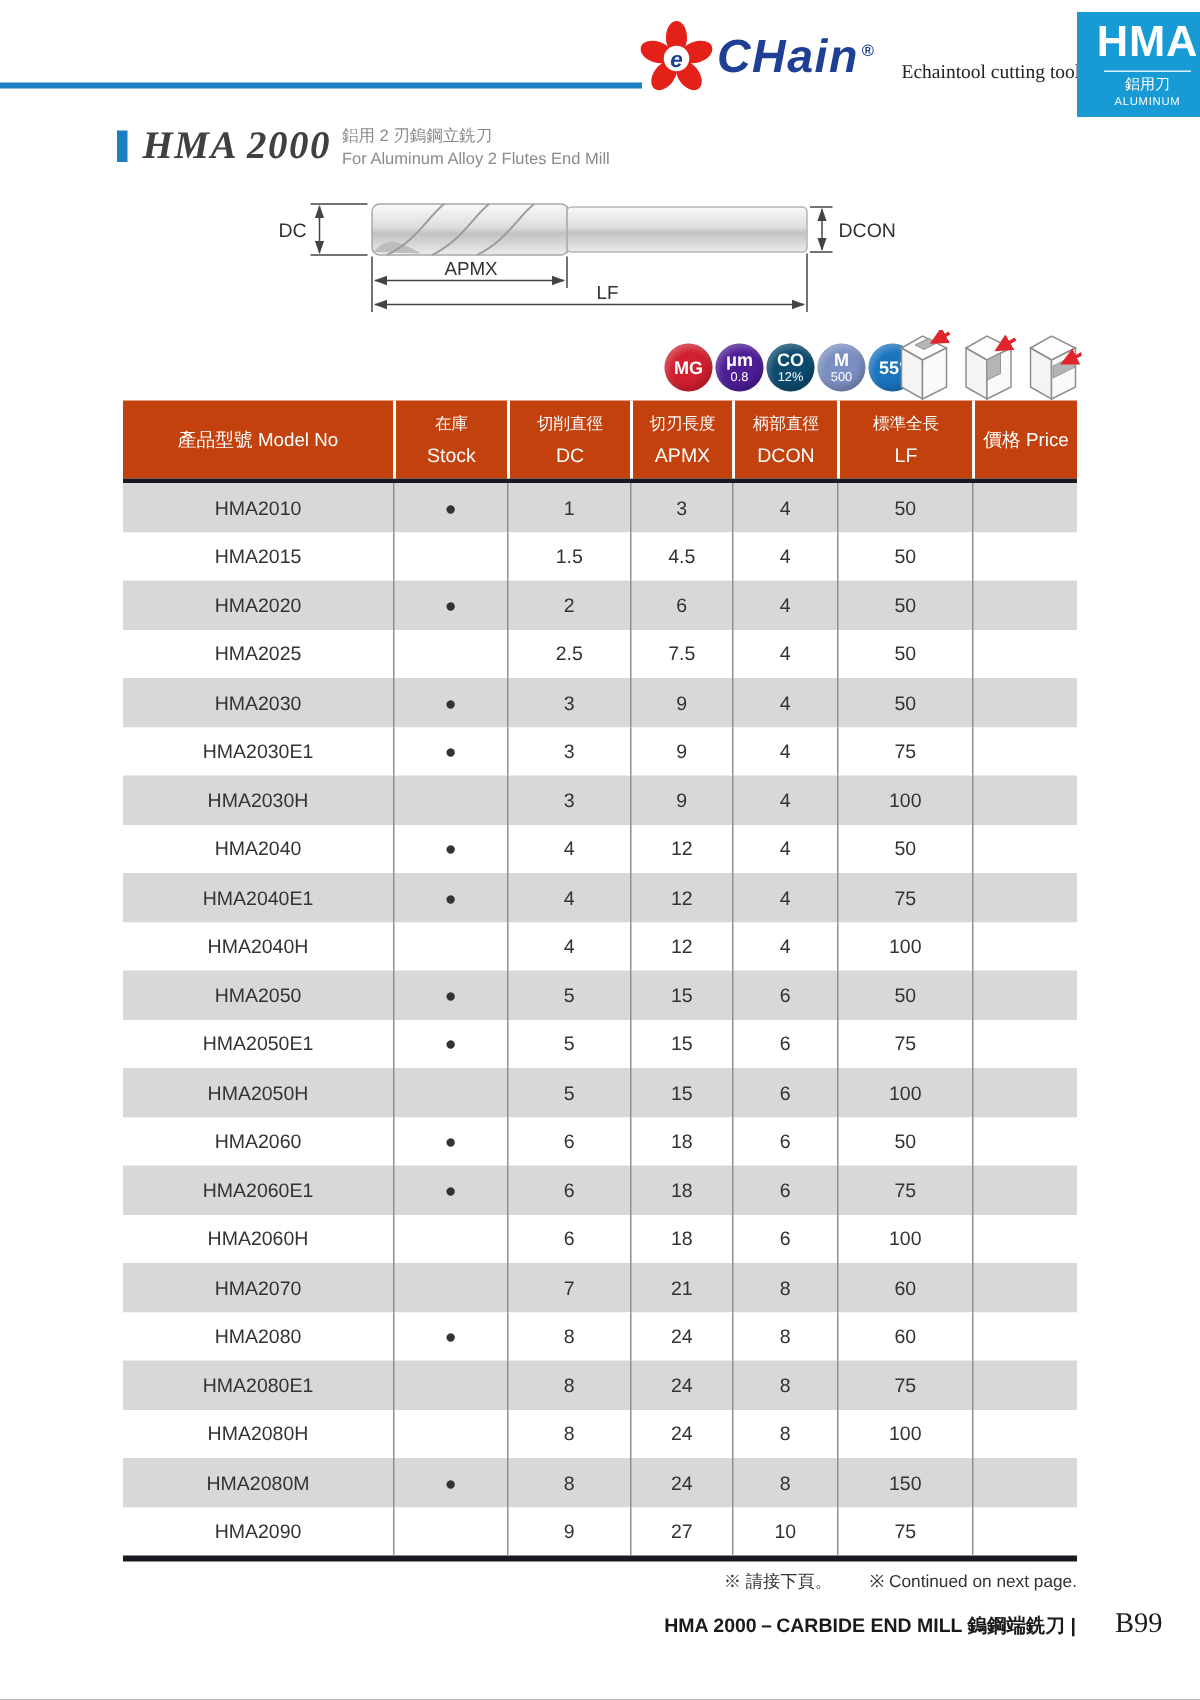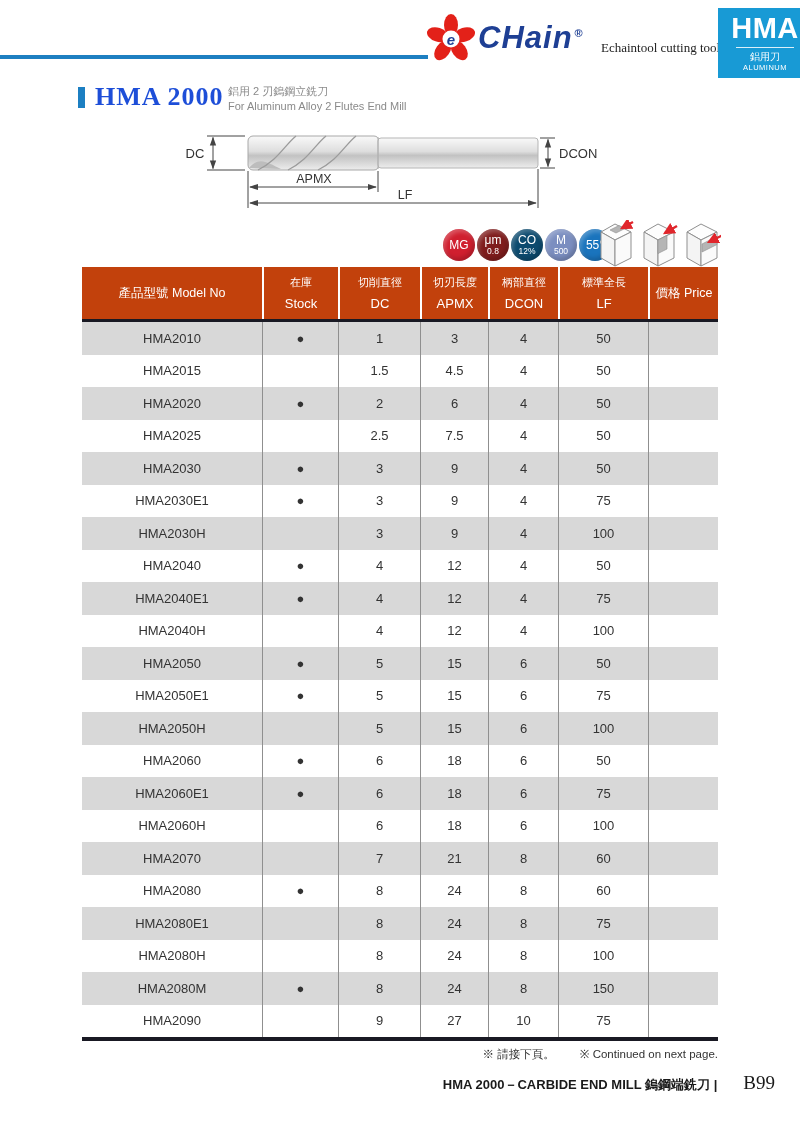--- a/index.html
+++ b/index.html
@@ -28,36 +28,36 @@
   }
   .hma-badge .bt { font-size:29px; font-weight:bold; line-height:1; letter-spacing:0.5px; }
   .hma-badge .bl { width:58px; height:1px; background:rgba(255,255,255,.85); margin:4px 0 3px; }
   .hma-badge .bz { font-size:10px; line-height:1.2; }
   .hma-badge .be { font-size:7.5px; letter-spacing:0.5px; line-height:1.2; }
 
   
   .title-bar { position:absolute; left:78px; top:87px; width:7px; height:21px; background:#1c7fc2; }
   .series-title {
     position:absolute; left:95px; top:82px; font-family:"Liberation Serif", serif;
-    font-size:26px; font-weight:bold; color:#1d4ed8; letter-spacing:1px;
+    font-size:26px; font-weight:bold; color:#404040; letter-spacing:1px;font-style:italic;
   }
   .series-sub { position:absolute; left:228px; top:84px; color:#8a8a8a; font-size:11px; line-height:1.35; }
 
   
   .diagram { position:absolute; left:183px; top:116px; }
   .diagram text { font-family:"Liberation Sans", sans-serif; fill:#333; }
 
   
   .badges { position:absolute; left:443px; top:229px; display:flex; gap:2px; }
   .badge {
     width:32px; height:32px; border-radius:50%; color:#fff; display:flex;
     flex-direction:column; align-items:center; justify-content:center; line-height:1;
     box-shadow:inset -2px -3px 4px rgba(0,0,0,.18), inset 2px 3px 4px rgba(255,255,255,.25);
   }
-  .badge .b1 { font-size:12px; font-weight:normal; }
+  .badge .b1 { font-size:12px; font-weight:bold; }
   .badge .b2 { font-size:8.5px; margin-top:1px; }
   .badge .b2:empty { display:none; }
   .cubes { position:absolute; left:597px; top:220px; }
 
   
   .spec-table { position:absolute; left:82px; top:267px; width:636px; }
   .thead {
     display:grid; grid-template-columns:180px 76px 82px 68px 70px 90px 70px;
     background:#c2410c; color:#fff; height:52px;
   }
@@ -180,21 +180,21 @@
     <line x1="355" y1="53" x2="355" y2="92" stroke="#444" stroke-width="1"></line>
     <line x1="67" y1="87" x2="353" y2="87" stroke="#444" stroke-width="1" marker-start="url(#arr)" marker-end="url(#arr)"></line>
     <text x="222" y="83" text-anchor="middle" font-size="12.5">LF</text>
   </svg>
 
   <div class="badges">
     <div class="badge" style="background-color: rgb(208, 31, 47);">
       <span class="b1">MG</span>
 
     </div>
-    <div class="badge" style="background-color: #7f1d1d;">
+    <div class="badge" style="background-color: #4c1d95;">
       <span class="b1">μm</span>
       <span class="b2">0.8</span>
     </div>
     <div class="badge" style="background-color: #0c4a6e;">
       <span class="b1">CO</span>
       <span class="b2">12%</span>
     </div>
     <div class="badge" style="background-color: rgb(123, 142, 192);">
       <span class="b1">M</span>
       <span class="b2">500</span>

